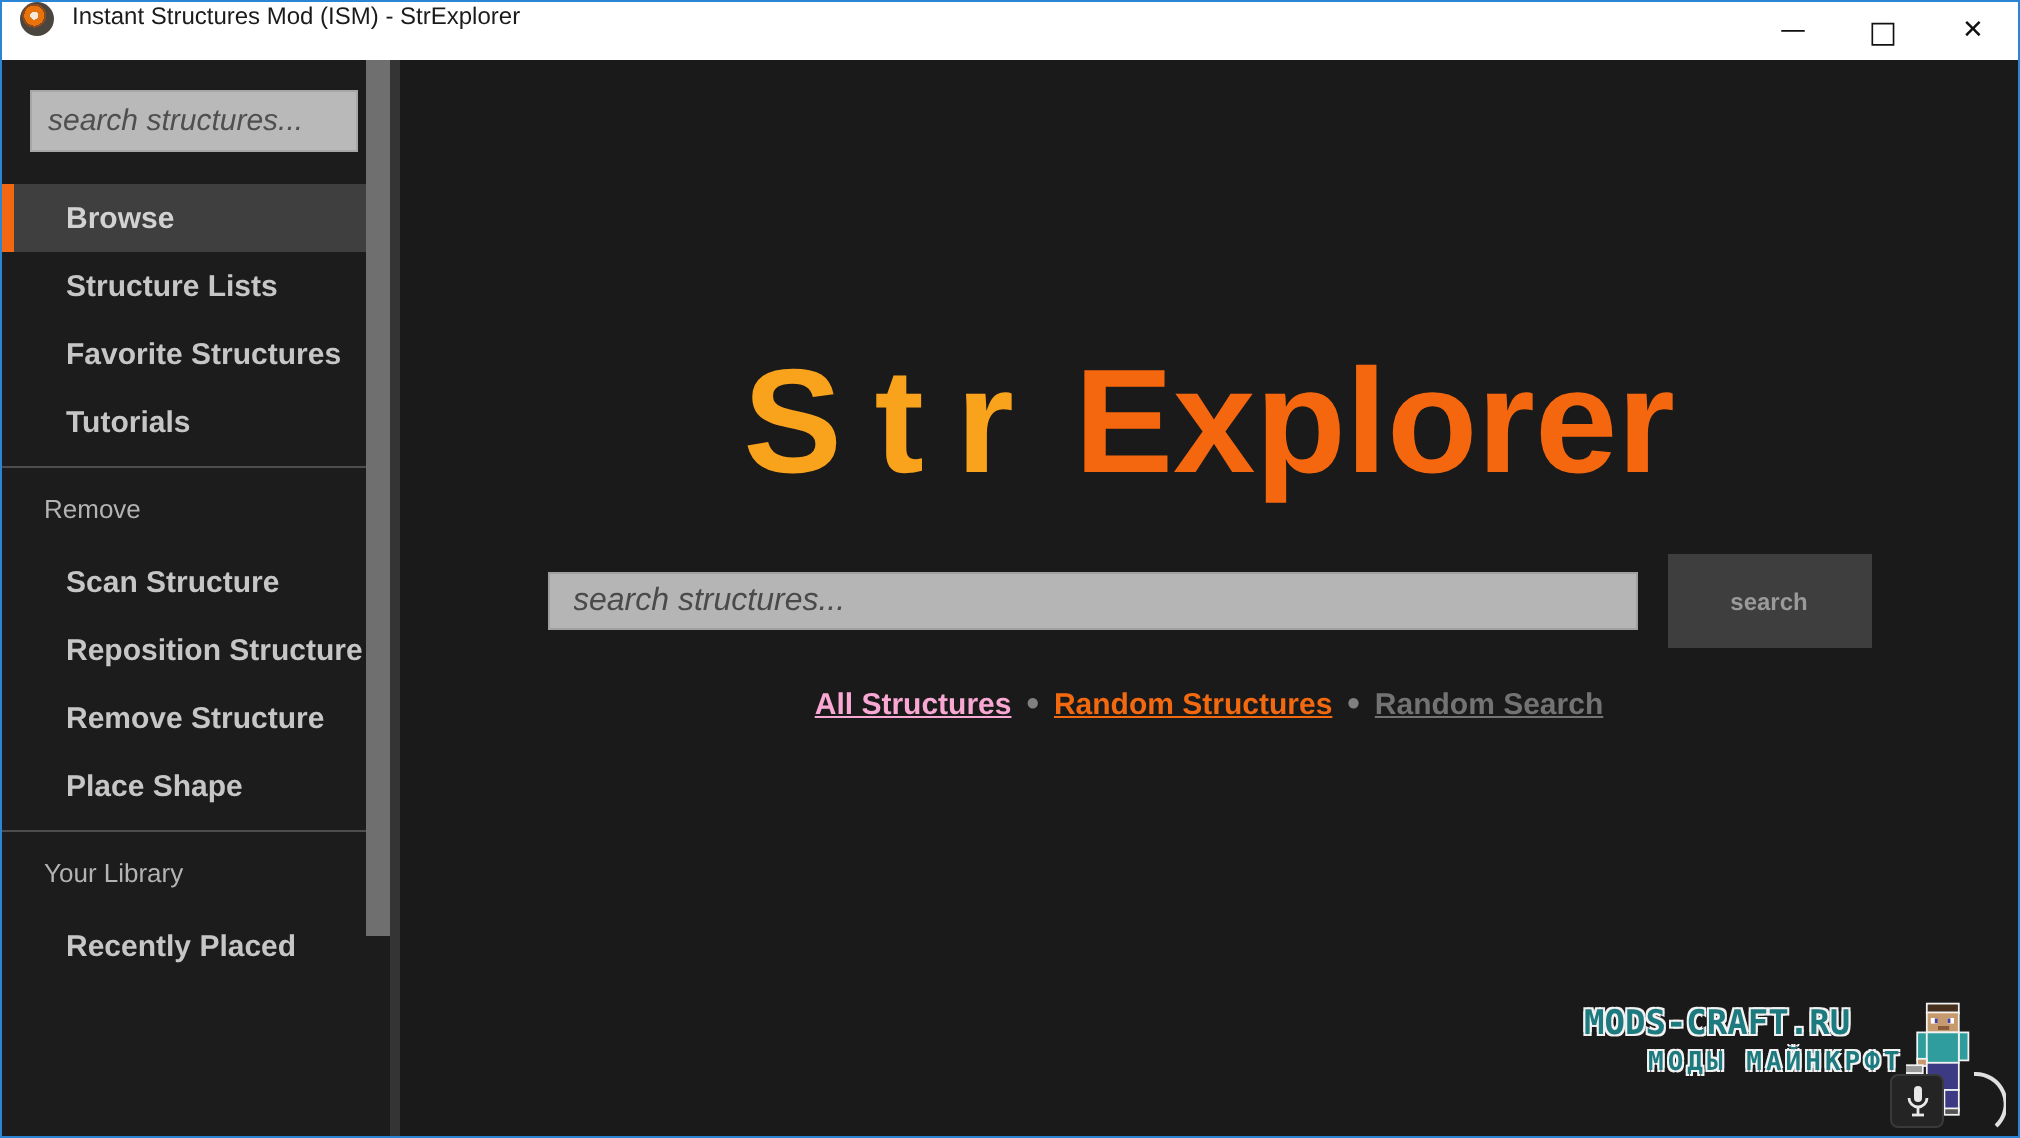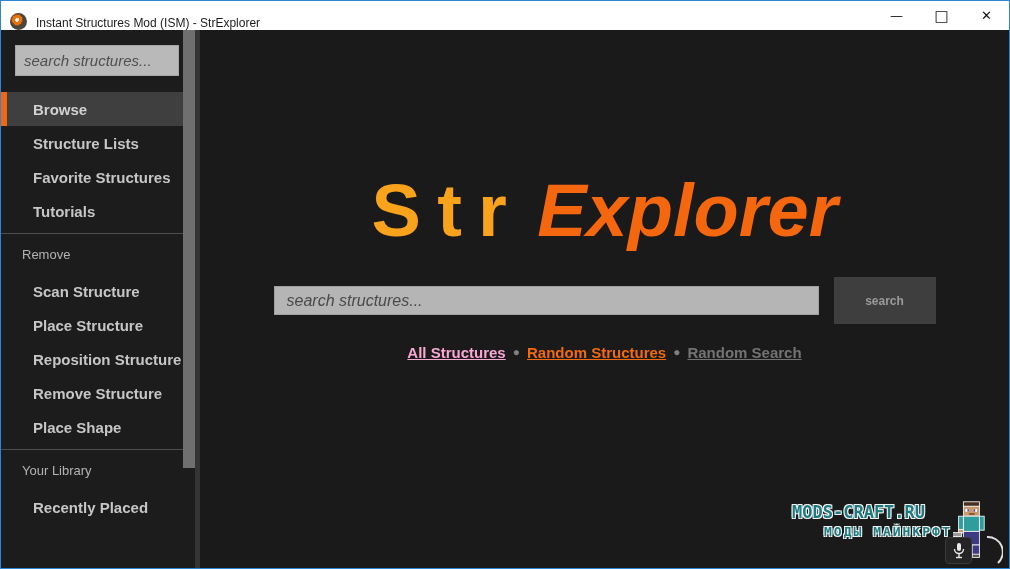--- a/index.html
+++ b/index.html
@@ -10,21 +10,21 @@
     width:1010px; height:569px;
     border:1px solid #2a86d4;
     display:flex; flex-direction:column;
     background:#1a1a1a;
     overflow:hidden;
   }
 
   
   .titlebar {
     height:29px; background:#ffffff;
-    display:flex; align-items:flex-end;
+    display:flex; align-items:flex-start;
     flex:0 0 29px;
   }
   .app-icon {
     width:17px; height:17px; border-radius:50%;
     margin:0 9px 0 9px;
     background:radial-gradient(circle at 42% 40%, #f5e9dc 0 2px, #e8720c 2px 5px, #8a4a20 5px 6px, #4a453e 6px 9px);
     flex:0 0 17px;
   }
   .title-text { font-size:12px; color:#1b1b1b; flex:1 1 auto; white-space:nowrap; }
   .win-btn {
@@ -71,21 +71,21 @@
   .scrollbar { width:12px; flex:0 0 12px; background:#1c1c1c; position:relative; }
   .scroll-thumb { position:absolute; top:0; left:0; width:12px; height:438px; background:#6f6f6f; }
   .v-divider { width:5px; flex:0 0 5px; background:#343434; }
 
   
   .main { flex:1 1 auto; background:#1a1a1a; position:relative; overflow:hidden; }
 
   .logo { margin-top:138px; text-align:center; white-space:nowrap;
           font-weight:bold; font-size:74px; line-height:1.15; letter-spacing:0; }
   .logo .p1 { letter-spacing:0.22em; }
-  .logo .p2 { margin-left:14px;font-style:italic; }
+  .logo .p2 { margin-left:14px; }
 
   .search-row {
     margin-top:24px; display:flex; justify-content:center; align-items:center; gap:15px;
   }
   .main-search {
     width:545px; height:29px; background:#b5b5b5; border:1px solid #a0a0a0;
     font-size:16px; padding:0 12px; color:#333;
     font-family:"Liberation Sans", sans-serif;
   }
   .main-search::placeholder { font-style:italic; color:#4a4a4a; opacity:1; }
@@ -146,23 +146,20 @@
         </div>
         <div class="nav-item">
           <span>Tutorials</span>
         </div>
 
         <div class="section-sep"></div>
         <div class="section-label">Remove</div>
 
         <div class="nav-item">
           <span>Scan Structure</span>
-        </div>
-        <div class="nav-item">
-          <span>Place Structure</span>
         </div>
         <div class="nav-item">
           <span>Reposition Structure</span>
         </div>
         <div class="nav-item">
           <span>Remove Structure</span>
         </div>
         <div class="nav-item">
           <span>Place Shape</span>
         </div>

